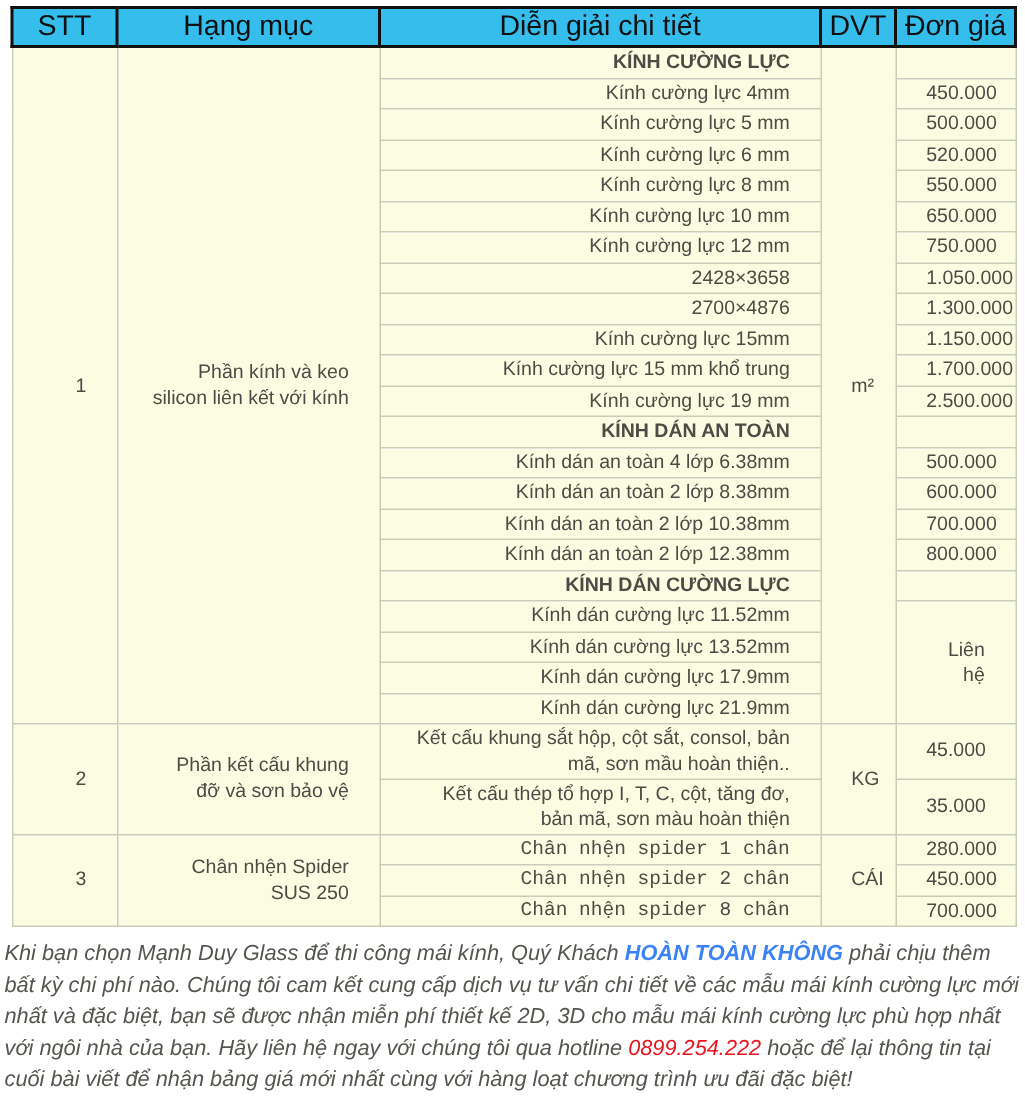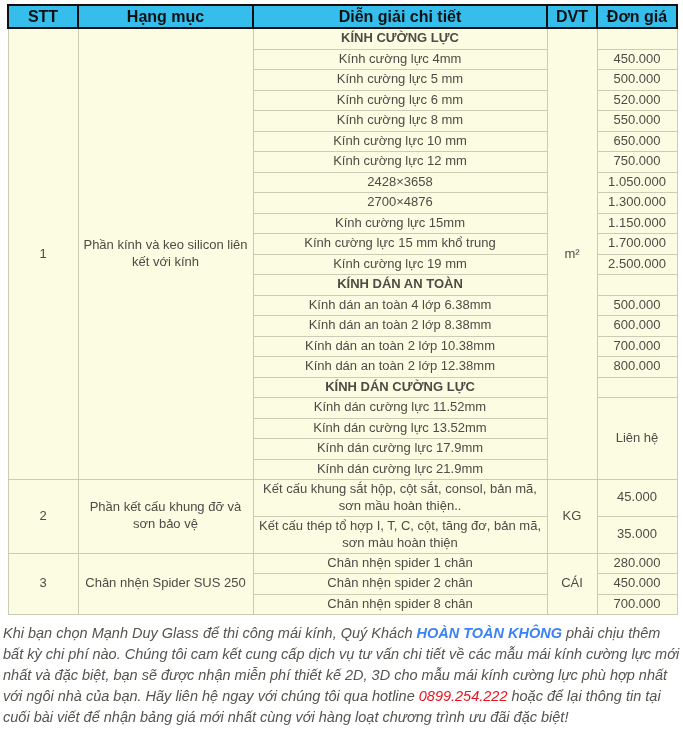--- a/index.html
+++ b/index.html
@@ -20,33 +20,33 @@
     overflow:hidden;
   }
   table.price-table{
     border-collapse:collapse;table-layout:fixed;
     width:669px;margin:4px 0 0 7px;
   }
   table.price-table th{
     background:var(--header-bg);
     border:2px solid var(--header-border);
     color:var(--header-text);
-    font-size:16px;font-weight:bold;
+    font-size:19px;font-weight:normal;
     height:19px;padding:1px 2px;text-align:center;vertical-align:middle;
   }
   table.price-table td{
     background:var(--body-bg);
     border:1px solid var(--body-border);
     color:var(--body-text);
-    font-size:13px;text-align:center;vertical-align:middle;
-    padding:1px 4px;line-height:1.3;height:17.5px;
+    font-size:13px;text-align:right;vertical-align:middle;
+    padding:1px 20px;line-height:1.3;height:17.5px;
     overflow:hidden;
   }
   td.cell-section{font-weight:bold;color:#403f38;}
-  td.tall{height:27px;}
+  td.tall{height:27px;font-family:Liberation Mono, monospace;}
   td.cell-unit{font-size:13px;}
   #footer{
     margin:8px 3px 0 3px;
     font-style:italic;font-size:14.5px;line-height:21px;
     color:var(--footer-text);
   }
   #footer .seg-bold{font-weight:bold;color:#3b82f6;}
   #footer .seg-hotline{font-weight:normal;color:var(--hotline);}
 </style>
 </head>

